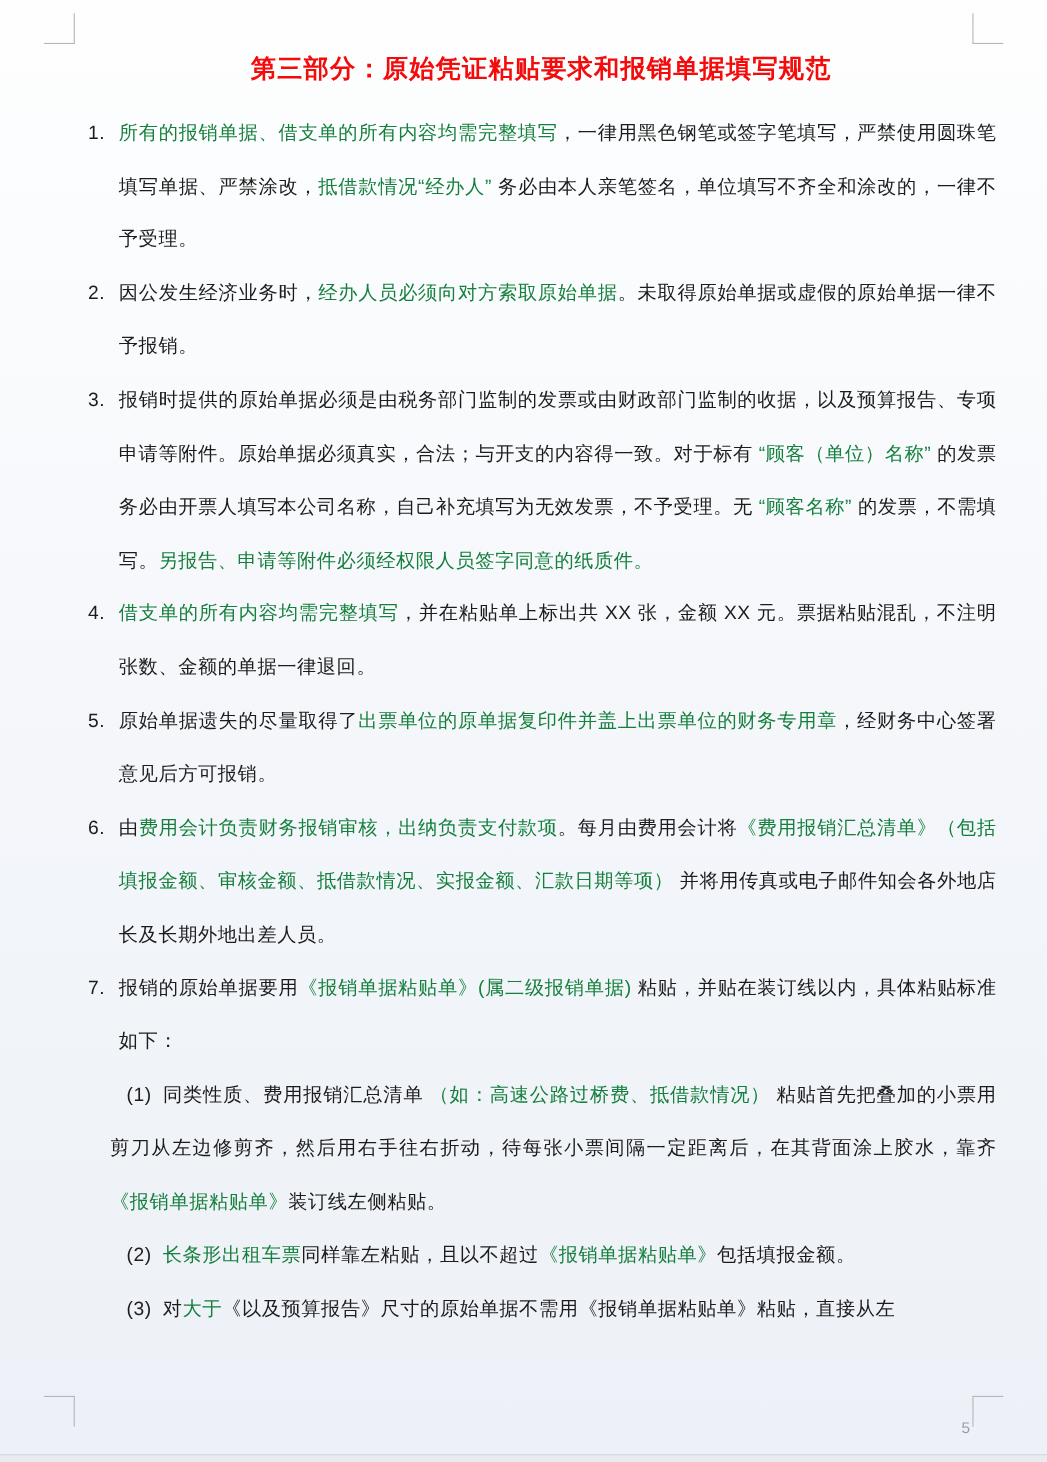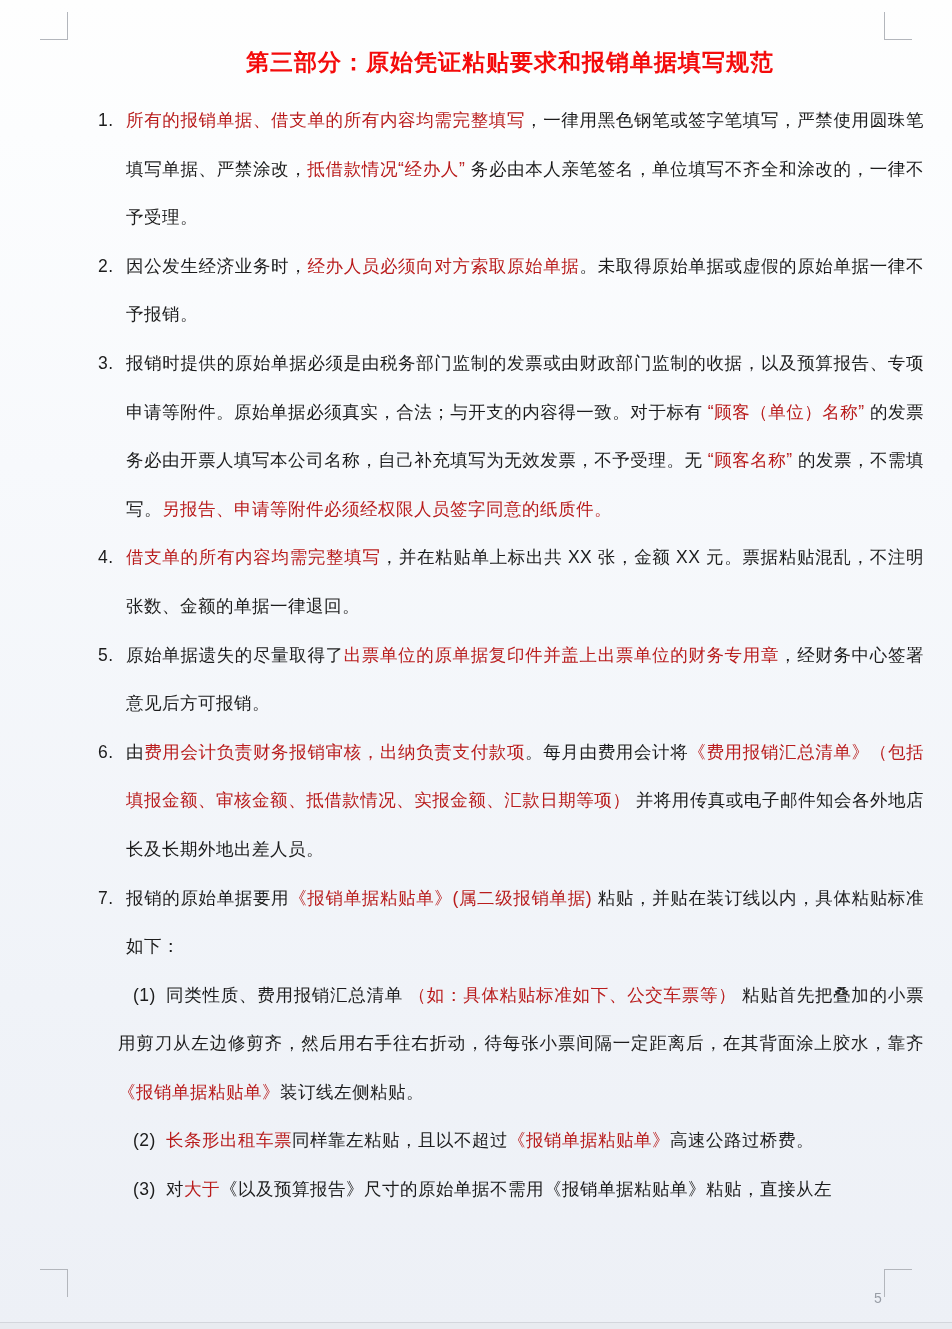--- a/index.html
+++ b/index.html
@@ -15,21 +15,21 @@
     position: absolute; left: 0; bottom: 0; width: 100%; height: 7px;
     background: #e8ebf0; border-top: 1px solid #d3d6dc;
   }
   
   .crop { position: absolute; width: 28px; height: 28px; }
   .crop.tl { left: 40px;  top: 12px;   border-right: 1px solid #b3b6bc; border-bottom: 1px solid #b3b6bc; }
   .crop.tr { left: 884px; top: 12px;   border-left:  1px solid #b3b6bc; border-bottom: 1px solid #b3b6bc; }
   .crop.bl { left: 40px;  top: 1269px; border-right: 1px solid #b3b6bc; border-top:    1px solid #b3b6bc; }
   .crop.br { left: 884px; top: 1269px; border-left:  1px solid #b3b6bc; border-top:    1px solid #b3b6bc; }
 
-  .content { position: absolute; left: 96px; top: 40px; width: 828px; }
+  .content { position: absolute; left: 78px; top: 40px; width: 828px; }
 
   .doc-title {
     text-align: center;
     color: #f40b0b;
     font-size: 23px;
     font-weight: bold;
     letter-spacing: 1px;
     line-height: 44px;
     margin-bottom: 12px;
   }
@@ -37,21 +37,21 @@
     font-size: 17.5px;
     line-height: 48.6px;
     color: #1c1c1c;
     text-align: justify;
     letter-spacing: 0.5px;
   }
   .doc-item { position: relative; padding-left: 30px; }
   .doc-item .marker { position: absolute; left: 2px; top: 0; }
   .doc-sub { padding-left: 22px; text-indent: 15px; }
   .doc-sub .marker { margin-right: 10px; }
-  .run-red { color: #b91c1c; }
+  .run-red { color: #15803d; }
   .run-black { color: #1c1c1c; }
 
   .page-number {
     position: absolute; left: 874px; top: 1288px;
     color: #989da6; font-size: 14px; line-height: 20px;
   }
 </style>
 </head>
 <body>
 
@@ -63,20 +63,20 @@
 <div class="content">
   <div class="doc-title">第三部分：原始凭证粘贴要求和报销单据填写规范</div>
   <div class="doc-body" id="doc-body">
       <div class="doc-item"><span class="marker run-black">1.</span><span class="run-red">所有的报销单据、借支单的所有内容均需完整填写</span><span class="run-black">，一律用黑色钢笔或签字笔填写，严禁使用圆珠笔填写单据、严禁涂改，</span><span class="run-red">抵借款情况“经办人”</span><span class="run-black"> 务必由本人亲笔签名，单位填写不齐全和涂改的，一律不予受理。</span></div>
       <div class="doc-item"><span class="marker run-black">2.</span><span class="run-black">因公发生经济业务时，</span><span class="run-red">经办人员必须向对方索取原始单据</span><span class="run-black">。未取得原始单据或虚假的原始单据一律不予报销。</span></div>
       <div class="doc-item"><span class="marker run-black">3.</span><span class="run-black">报销时提供的原始单据必须是由税务部门监制的发票或由财政部门监制的收据，以及预算报告、专项申请等附件。原始单据必须真实，合法；与开支的内容得一致。对于标有 </span><span class="run-red">“顾客（单位）名称”</span><span class="run-black"> 的发票务必由开票人填写本公司名称，自己补充填写为无效发票，不予受理。无 </span><span class="run-red">“顾客名称”</span><span class="run-black"> 的发票，不需填写。</span><span class="run-red">另报告、申请等附件必须经权限人员签字同意的纸质件。</span></div>
       <div class="doc-item"><span class="marker run-black">4.</span><span class="run-red">借支单的所有内容均需完整填写</span><span class="run-black">，并在粘贴单上标出共 XX 张，金额 XX 元。票据粘贴混乱，不注明张数、金额的单据一律退回。</span></div>
       <div class="doc-item"><span class="marker run-black">5.</span><span class="run-black">原始单据遗失的尽量取得了</span><span class="run-red">出票单位的原单据复印件并盖上出票单位的财务专用章</span><span class="run-black">，经财务中心签署意见后方可报销。</span></div>
       <div class="doc-item"><span class="marker run-black">6.</span><span class="run-black">由</span><span class="run-red">费用会计负责财务报销审核，出纳负责支付款项</span><span class="run-black">。每月由费用会计将</span><span class="run-red">《费用报销汇总清单》（包括填报金额、审核金额、抵借款情况、实报金额、汇款日期等项）</span><span class="run-black"> 并将用传真或电子邮件知会各外地店长及长期外地出差人员。</span></div>
       <div class="doc-item"><span class="marker run-black">7.</span><span class="run-black">报销的原始单据要用</span><span class="run-red">《报销单据粘贴单》(属二级报销单据)</span><span class="run-black"> 粘贴，并贴在装订线以内，具体粘贴标准如下：</span></div>
-      <div class="doc-sub"><span class="marker run-black">(1)</span><span class="run-black">同类性质、费用报销汇总清单 </span><span class="run-red">（如：具体粘贴标准如下、公交车票等）</span><span class="run-black"> 粘贴首先把叠加的小票用剪刀从左边修剪齐，然后用右手往右折动，待每张小票间隔一定距离后，在其背面涂上胶水，靠齐</span><span class="run-red">《报销单据粘贴单》</span><span class="run-black">装订线左侧粘贴。</span></div>
-      <div class="doc-sub"><span class="marker run-black">(2)</span><span class="run-red">长条形出租车票</span><span class="run-black">同样靠左粘贴，且以不超过</span><span class="run-red">《报销单据粘贴单》</span><span class="run-black">高速公路过桥费。</span></div>
+      <div class="doc-sub"><span class="marker run-black">(1)</span><span class="run-black">同类性质、费用报销汇总清单 </span><span class="run-red">（如：高速公路过桥费、抵借款情况）</span><span class="run-black"> 粘贴首先把叠加的小票用剪刀从左边修剪齐，然后用右手往右折动，待每张小票间隔一定距离后，在其背面涂上胶水，靠齐</span><span class="run-red">《报销单据粘贴单》</span><span class="run-black">装订线左侧粘贴。</span></div>
+      <div class="doc-sub"><span class="marker run-black">(2)</span><span class="run-red">长条形出租车票</span><span class="run-black">同样靠左粘贴，且以不超过</span><span class="run-red">《报销单据粘贴单》</span><span class="run-black">包括填报金额。</span></div>
       <div class="doc-sub"><span class="marker run-black">(3)</span><span class="run-black">对</span><span class="run-red">大于</span><span class="run-black">《以及预算报告》尺寸的原始单据不需用《报销单据粘贴单》粘贴，直接从左</span></div>
     </div>
 </div>
 
 <div class="page-number">5</div>
 <div class="page-bottom-edge"></div>
 
 </body></html>

